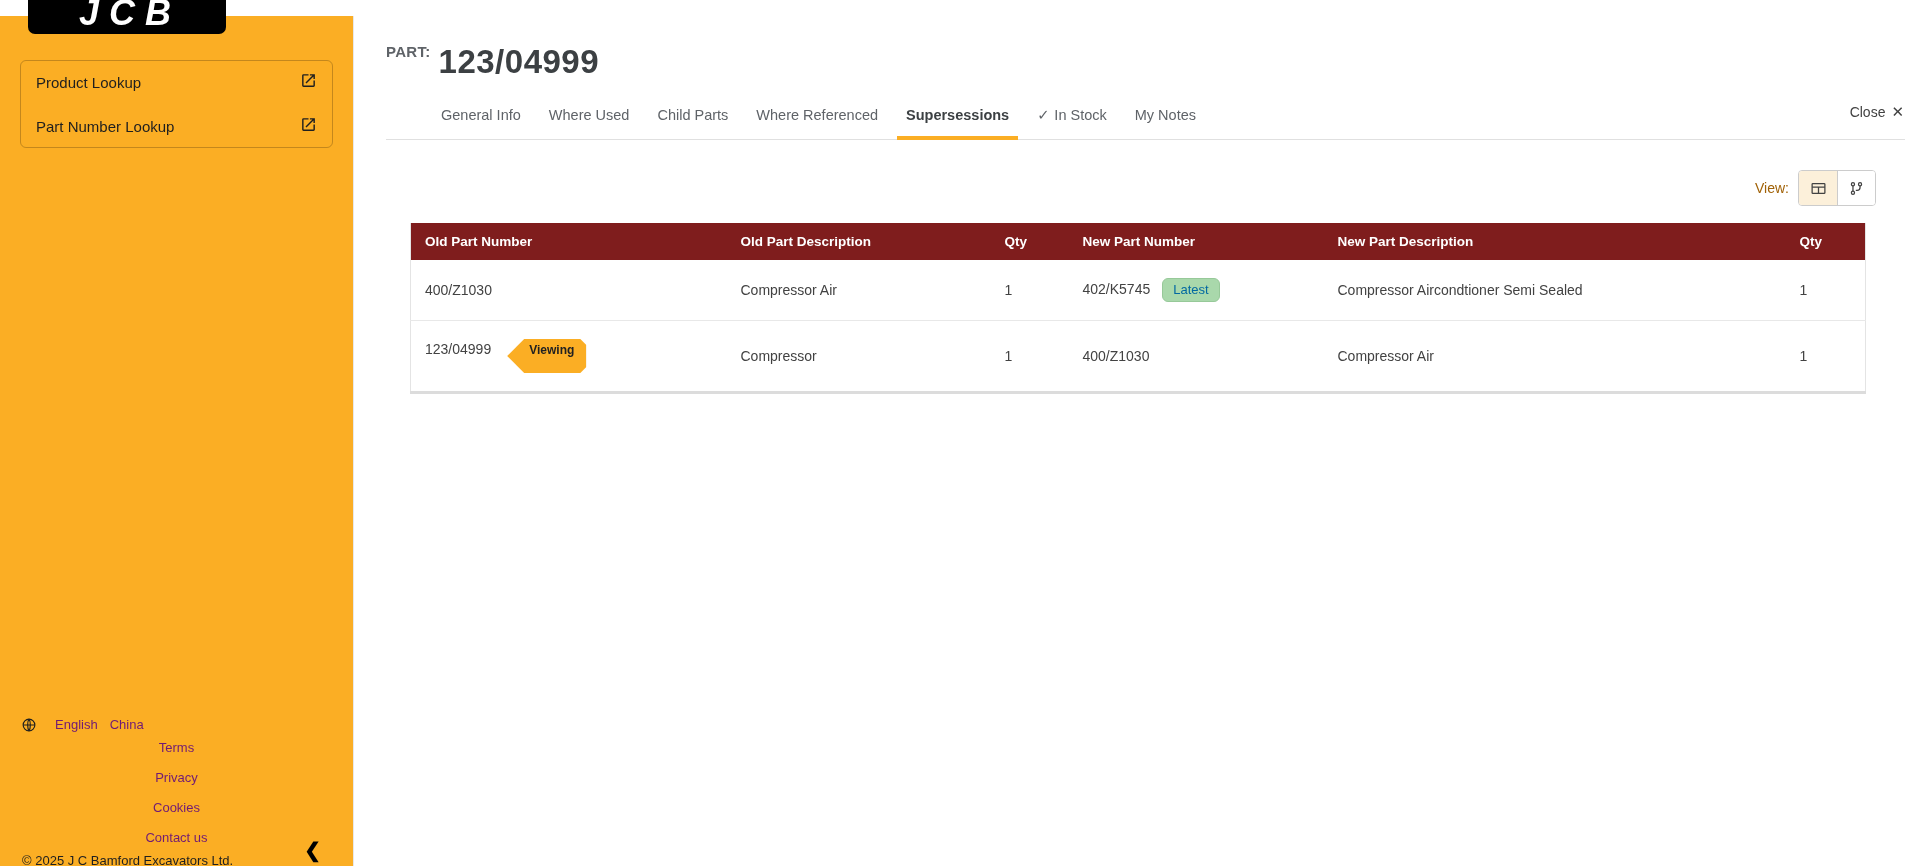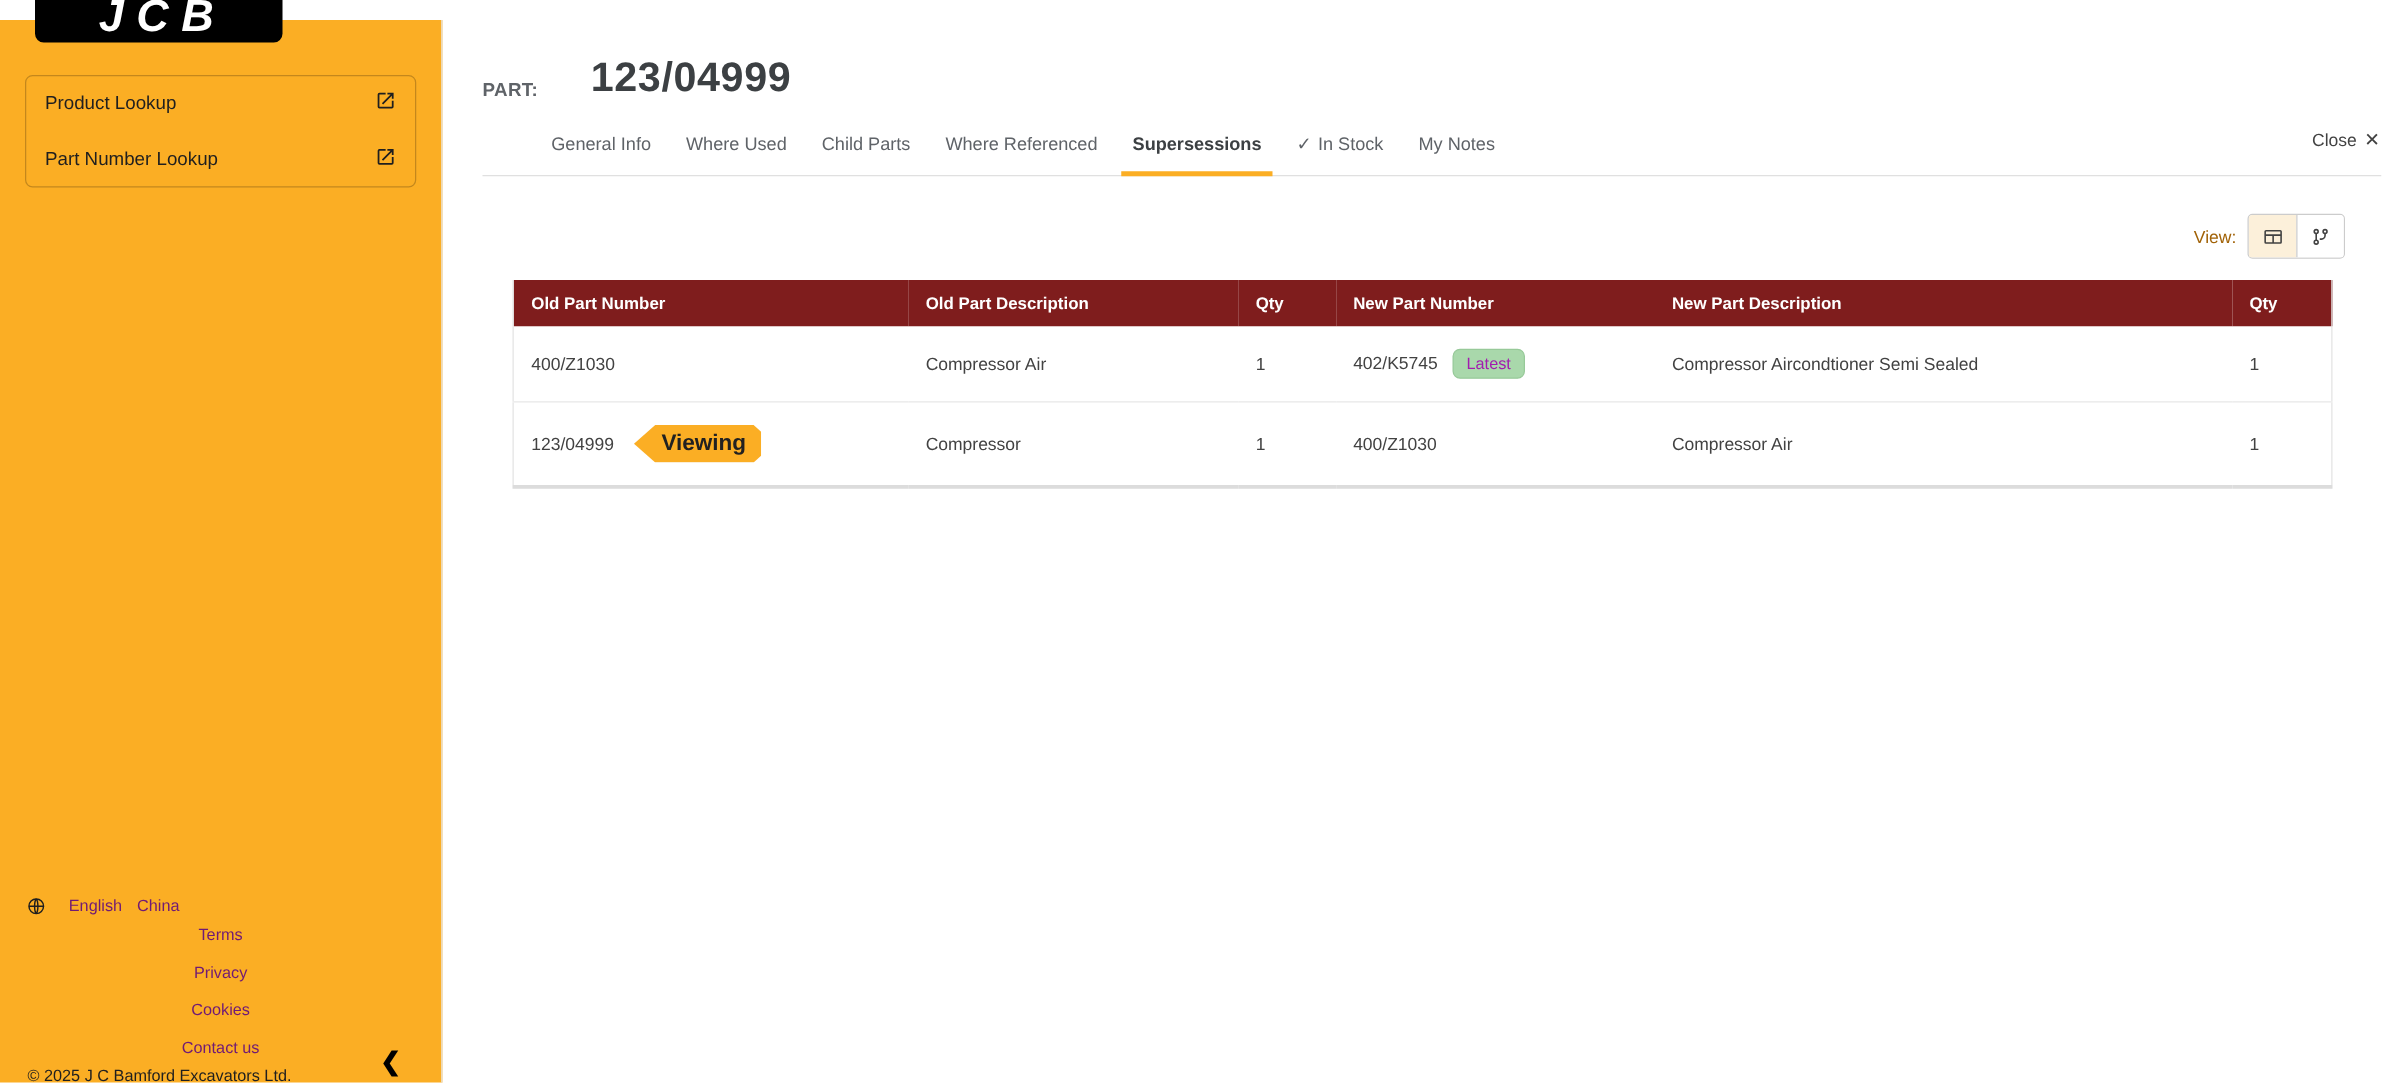--- a/index.html
+++ b/index.html
@@ -50,21 +50,21 @@
   .sf-copy { margin-top:8px; }
   .globe { width:14px; height:14px; margin-right:7px; }
   .collapse-btn {
     position:absolute; right:32px; bottom:22px;
     font-size:20px; font-weight:bold; color:#000; cursor:pointer; line-height:1;
   }
 
   
   .main { position:absolute; left:355px; top:0; right:0; height:866px; background:#fff; }
 
-  .part-header { padding:27px 0 0 31px; display:flex; align-items:flex-end;gap:34px; }
+  .part-header { padding:27px 0 0 31px; display:flex; align-items:flex-start; }
   .part-label {
     font-size:15px; font-weight:bold; color:#5f6368;
     text-transform:uppercase; letter-spacing:0.3px; margin-right:8px;
   }
   .part-number { font-size:33px; font-weight:bold; color:#3c4043; letter-spacing:0.5px; }
 
   .tabs-row {
     margin:16px 15px 0 31px;
     border-bottom:1px solid #e0e0e0;
     display:flex; align-items:flex-end; gap:28px;
@@ -114,28 +114,28 @@
   .supersessions-table th {
     background:#7f1d1d; color:#fff; font-size:13.5px; font-weight:bold;
     text-align:left; padding:11px 14px; white-space:nowrap;
   }
   .supersessions-table td {
     font-size:14px; color:#424242; padding:18px 14px;
     border-bottom:1px solid #e8e8e8; white-space:nowrap; vertical-align:middle;
   }
   .badge-latest {
     display:inline-block; margin-left:12px;
-    background:#A9D8AB; border:1px solid #97c999; color:#a21caf;
+    background:#A9D8AB; border:1px solid #97c999; color:#0369a1;
     font-size:13px; padding:3px 10px 4px; border-radius:6px;
   }
   .badge-viewing {
     display:inline-block; margin-left:16px;
     background:#FBAE24; color:#212121;
-    font-size:18px; font-weight:bold;
-    padding:4px 12px 5px 22px;
+    font-size:12px; font-weight:bold;
+    padding:4px 12px 16px 22px;
     clip-path:polygon(0 50%, 17px 0, calc(100% - 6px) 0, 100% 18%, 100% 82%, calc(100% - 6px) 100%, 17px 100%);
     filter:drop-shadow(0 0 1px #c8922a);
   }
 </style>
 </head>
 <body>
 
 <div class="app">
 
   <aside class="sidebar">

